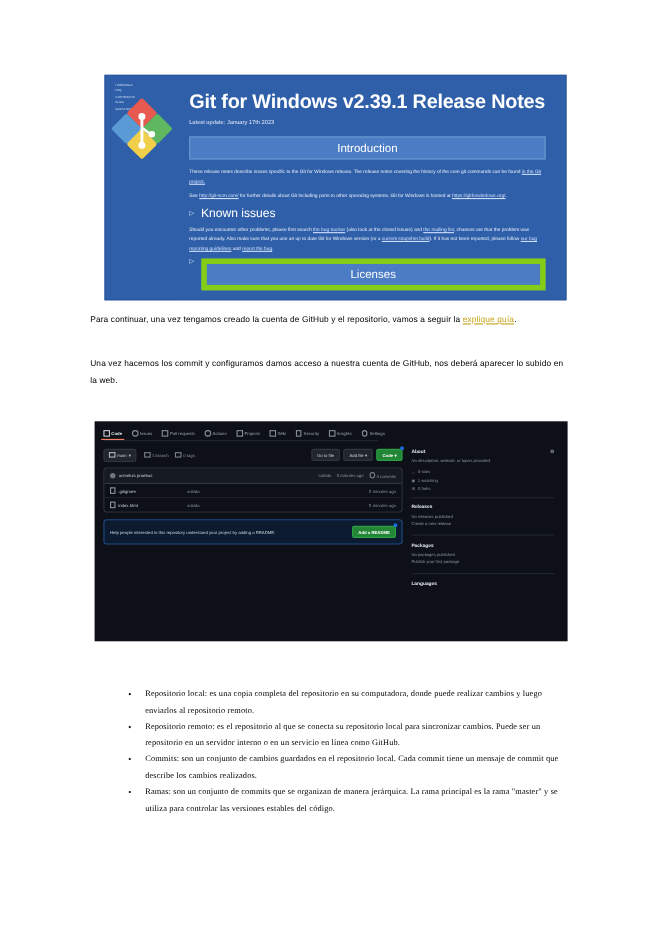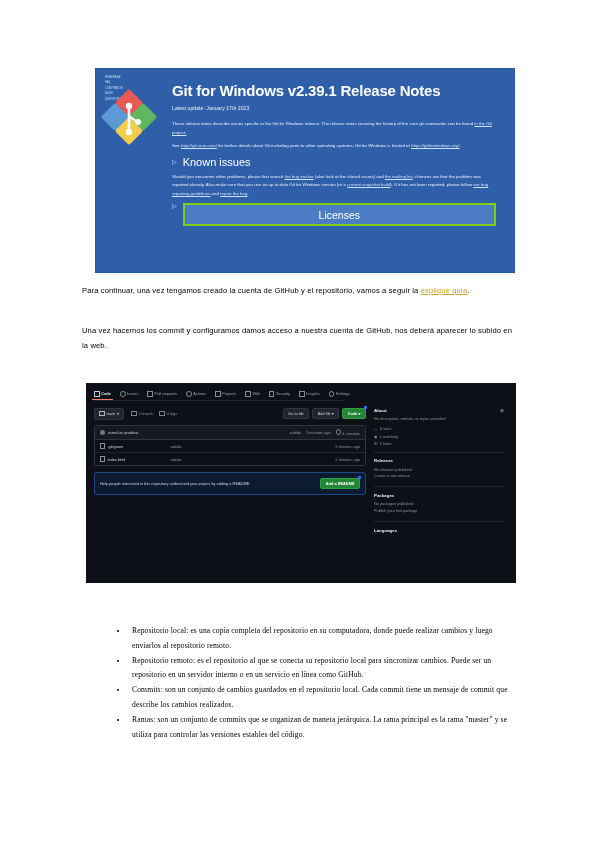--- a/index.html
+++ b/index.html
@@ -77,21 +77,21 @@
     position: absolute;
     left: 68px;
     top: 0;
     right: 0;
     bottom: 0;
     padding: 10px 18px 0 8px;
     box-sizing: border-box;
   }
   .gfw-title {
     color: #ffffff;
-    font-size: 15px;
+    font-size: 18px;
     font-weight: bold;
     letter-spacing: -0.2px;
     margin: 3px 0 6px 0;
   }
   .gfw-sub {
     color: #e7eefb;
     font-size: 5.2px;
     margin-bottom: 9px;
   }
   .gfw-bar {
@@ -127,21 +127,21 @@
   }
   .gfw-bar-row {
     display: flex;
     align-items: flex-start;
     gap: 6px;
     margin-top: 4px;
   }
   .gfw-bar2 {
     flex: 1;
     background: #4c7cc3;
-    border: 2px solid #84cc16;
+    border: 5px solid #84cc16;
     height: 19px;
     display: flex;
     align-items: center;
     justify-content: center;
     color: #ffffff;
     font-size: 10.5px;
   }
 
   
   .doc-p {
@@ -372,20 +372,21 @@
           <circle cx="26" cy="40" r="3.2" fill="#ffffff"></circle>
           <circle cx="35" cy="30" r="3.0" fill="#ffffff"></circle>
         </svg>
       </div>
     </div>
 
     <div class="gfw-body">
       <div class="gfw-title">Git for Windows v2.39.1 Release Notes</div>
       <div class="gfw-sub">Latest update: January 17th 2023</div>
 
+      <div class="gfw-bar">Introduction</div>
 
       <div class="gfw-para">
         <span>These release notes describe issues specific to the Git for Windows release. The release notes covering the history of the core git commands can be found </span><a href="#">in the Git project.</a>
       </div>
       <div class="gfw-para">
         <span>See </span><a href="#">http://git-scm.com/</a><span> for further details about Git including ports to other operating systems. Git for Windows is hosted at </span><a href="#">https://gitforwindows.org/</a><span>.</span>
       </div>
 
       <div class="gfw-h2">
         <span class="gfw-caret">▷</span>

